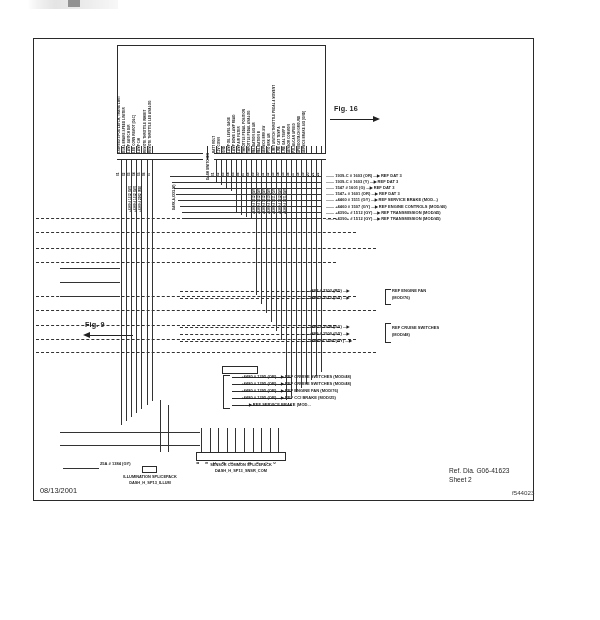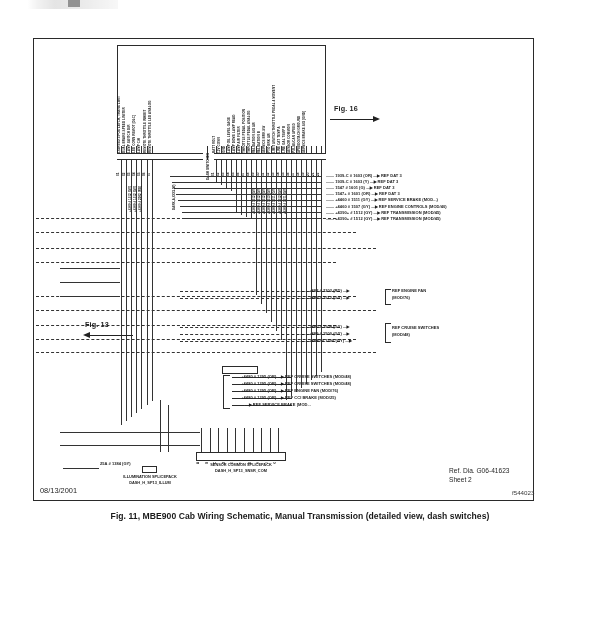--- a/index.html
+++ b/index.html
@@ -299,21 +299,21 @@
       <div class="wlab" style="left: 271.3px; top: 210px;">+4560 # 1513 (GY)</div>
       <div class="wlab" style="left: 276.4px; top: 210px;">+4560 # 1511 (GY)</div>
       <div class="wlab" style="left: 281.5px; top: 210px;">+4560 # 1512 (GY)</div>
       <div class="wlab" style="left: 286.6px; top: 210px;">+4560 # 1571 (GY)</div>
     </div>
 
   <div class="figlabel" style="left:334px;top:104px;">Fig. 16</div>
   <div class="arrow-line" style="left:330px;top:119px;width:44px;"></div>
   <div class="arrow-head right" style="left:373px;top:116px;"></div>
 
-  <div class="figlabel" style="left:85px;top:320px;">Fig. 13</div>
+  <div class="figlabel" style="left:85px;top:320px;">Fig. 9</div>
   <div class="arrow-line" style="left:89px;top:335px;width:44px;"></div>
   <div class="arrow-head left" style="left:83px;top:332px;"></div>
 
   <div id="ref-top">
       <div class="refrow" style="left: 326px; top: 174px;"><span>—— 1939-C # 1603 (OR) </span><span class="arrow">—▶</span><span>  REF DAT 3</span></div>
       <div class="refrow" style="left: 326px; top: 180.1px;"><span>—— 1939-C # 1603 (Y) </span><span class="arrow">—▶</span><span>  REF DAT 3</span></div>
       <div class="refrow" style="left: 326px; top: 186.2px;"><span>—— 1547 # 1601 (G) </span><span class="arrow">—▶</span><span>  REF DAT 3</span></div>
       <div class="refrow" style="left: 326px; top: 192.3px;"><span>—— 1547+ # 1601 (OR) </span><span class="arrow">—▶</span><span>  REF DAT 3</span></div>
       <div class="refrow" style="left: 326px; top: 198.4px;"><span>—— +4460 # 1511 (GY) </span><span class="arrow">—▶</span><span>  REF SERVICE BRAKE (MOD...)</span></div>
       <div class="refrow" style="left: 326px; top: 204.5px;"><span>—— +4460 # 1507 (GY) </span><span class="arrow">—▶</span><span>  REF ENGINE CONTROLS (MOD/40)</span></div>
@@ -380,14 +380,13 @@
   <div class="refrow" style="left:100px;top:462px;">25A # 1384 (GY)</div>
   <div class="wire-h" style="left:63px;top:468px;width:36px;"></div>
 
   <div class="date">08/13/2001</div>
   <div class="refdia">
     <div>Ref. Dia. G06-41623</div>
     <div>Sheet 2</div>
   </div>
   <div class="docid">f544023</div>
 
-  <div class="caption">Fig. 11, MBE900 Cab Wiring Schematic, Manual Transmission (detailed view, dash switches)</div>
 </div>
 
 </body></html>

